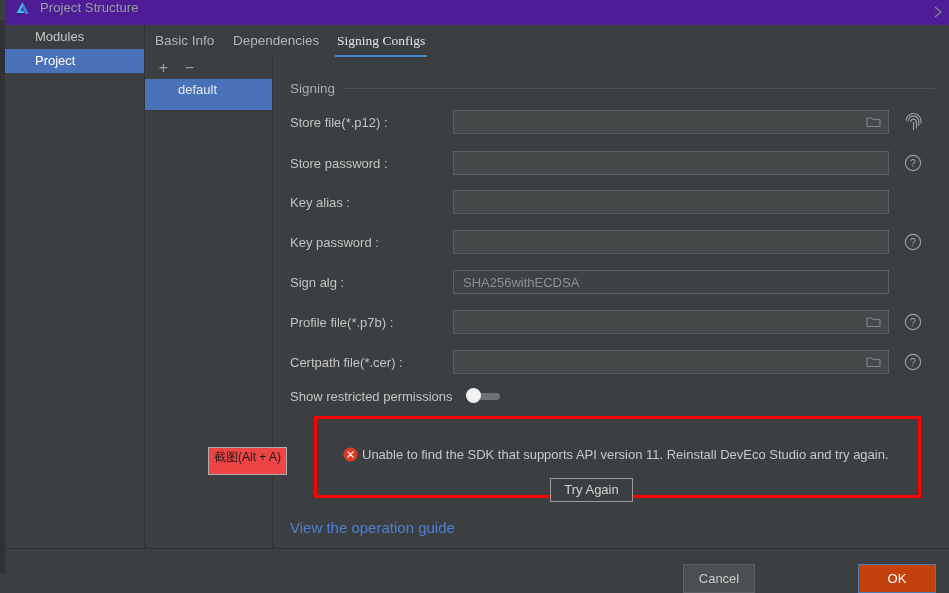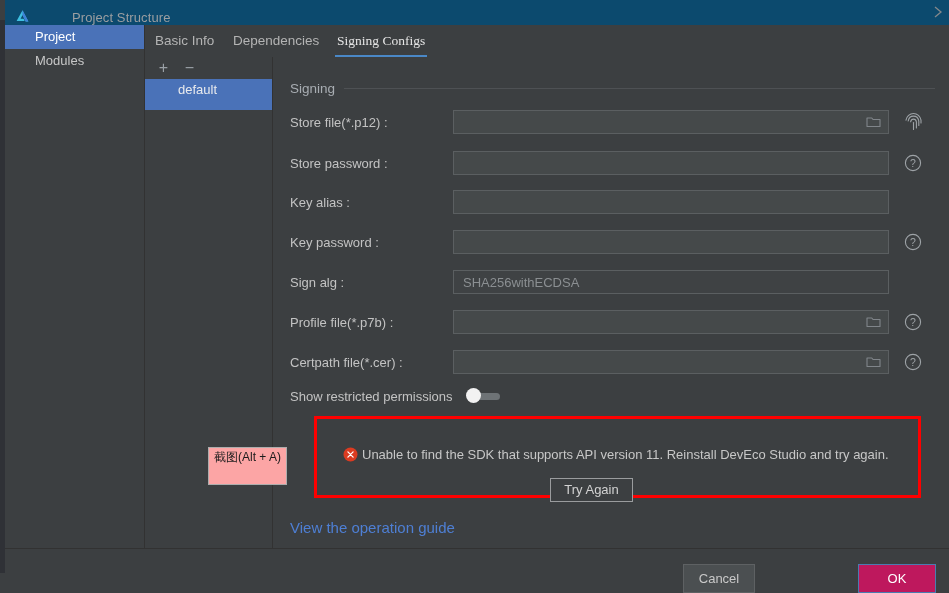--- a/index.html
+++ b/index.html
@@ -33,24 +33,23 @@
     height: 553px;
     background: #2f3136;
   }
 
   
   .titlebar {
     position: absolute;
     left: 5px; top: 0;
     width: 944px;
     height: 25px;
-    background: #0c4a6e;
-    display: flex;
-    align-items: flex-end;
-    gap: 32px;
+    background: #4c1d95;
+    display: flex;
+    align-items: flex-start;
   }
   .app-logo {
     margin-left: 9px;
     width: 17px; height: 17px;
     display: flex; align-items: center; justify-content: center;
   }
   .title-text {
     margin-left: 9px;
     font-size: 13px;
     color: #9b9ea1;
@@ -302,25 +301,25 @@
     font-size: 15px;
     color: #4e7fd4;
     cursor: default;
     white-space: nowrap;
   }
 
   
   .tooltip {
     position: absolute;
     left: 208px; top: 447px;
-    background: #fca5a5;
+    background: #ef4444;
     border: 1px solid #adadad;
     color: #1c1c1c;
     font-size: 12px;
-    padding: 2px 5px 20px 5px;
+    padding: 2px 5px 10px 5px;
     font-family: "Liberation Sans", sans-serif;
     white-space: nowrap;
     line-height: 14px;
   }
 
   
   .footer {
     position: absolute;
     left: 5px; top: 548px;
     width: 944px;
@@ -351,21 +350,21 @@
     right: 104px;
     width: 78px;
     background: #5a5d5f;
     border: 1px solid #5a5d5f;
     color: #a0a3a5;
     margin-top: 45px;
   }
   .btn-ok {
     right: 13px;
     width: 78px;
-    background: #be185d;
+    background: #c2410c;
     border: 1px solid #4a7cb0;
     color: #ffffff;
   }
 </style>
 </head>
 <body>
 
 <div class="window">
 
   <div class="backdrop-strip"></div>
@@ -379,25 +378,25 @@
     </span>
     <span class="title-text">Project Structure</span>
     <span class="close-chevron">
       <svg width="16" height="16" viewBox="0 0 16 16">
         <path d="M5 3 L11 8 L5 13" fill="none" stroke="#85888b" stroke-width="1.3"></path>
       </svg>
     </span>
   </div>
 
   <div class="leftnav">
+    <div class="nav-item">
+      <span>Modules</span>
+    </div>
     <div class="nav-item selected">
       <span>Project</span>
-    </div>
-    <div class="nav-item">
-      <span>Modules</span>
     </div>
   </div>
 
   <div class="tabstrip">
     <div class="tab" style="left:8px;">
       <span>Basic Info</span>
     </div>
     <div class="tab" style="left:86px;">
       <span>Dependencies</span>
     </div>

